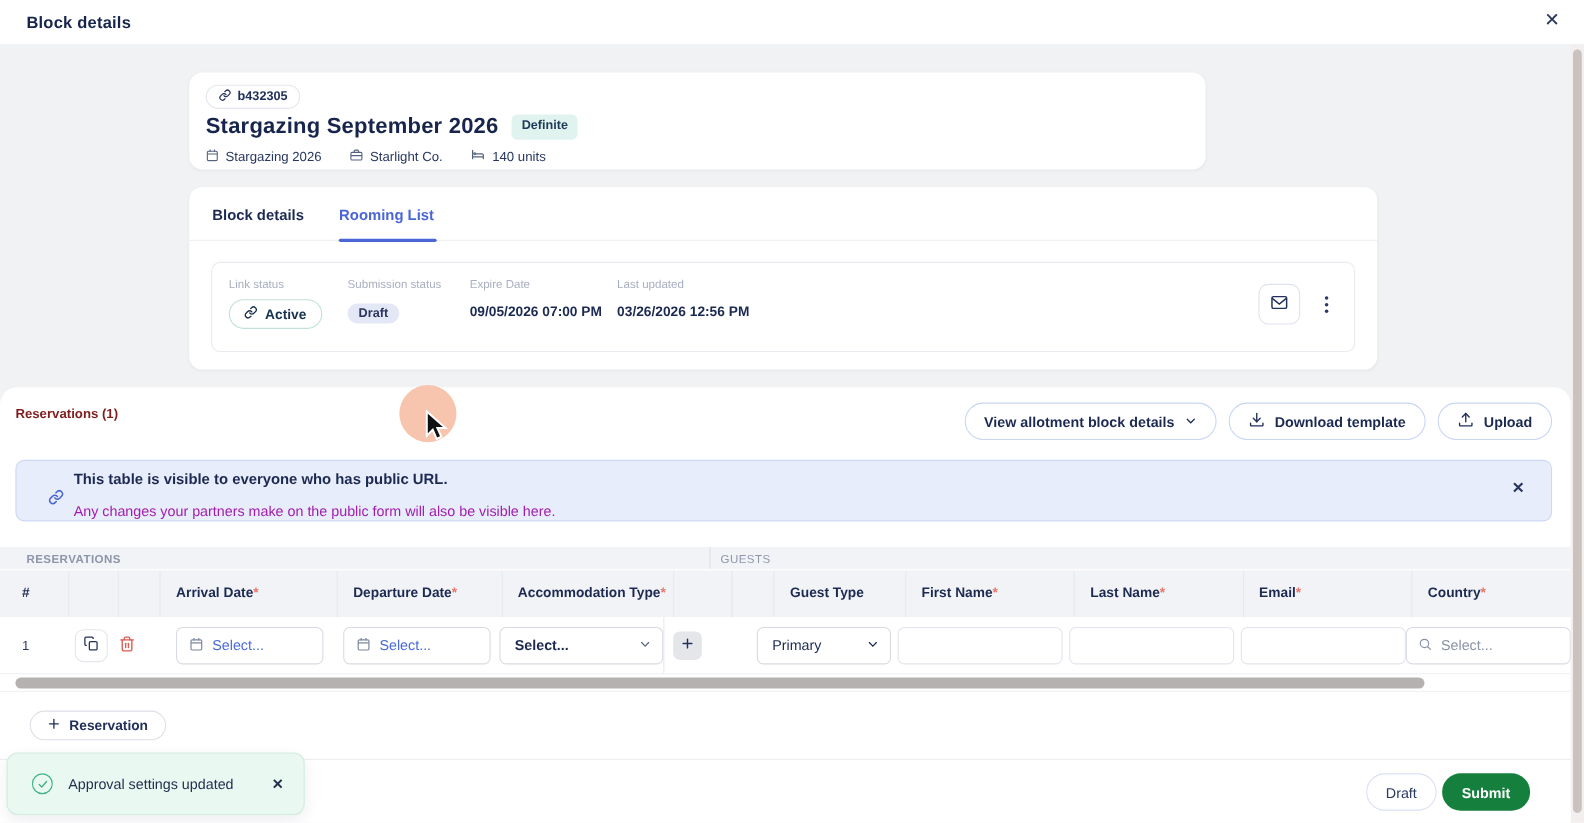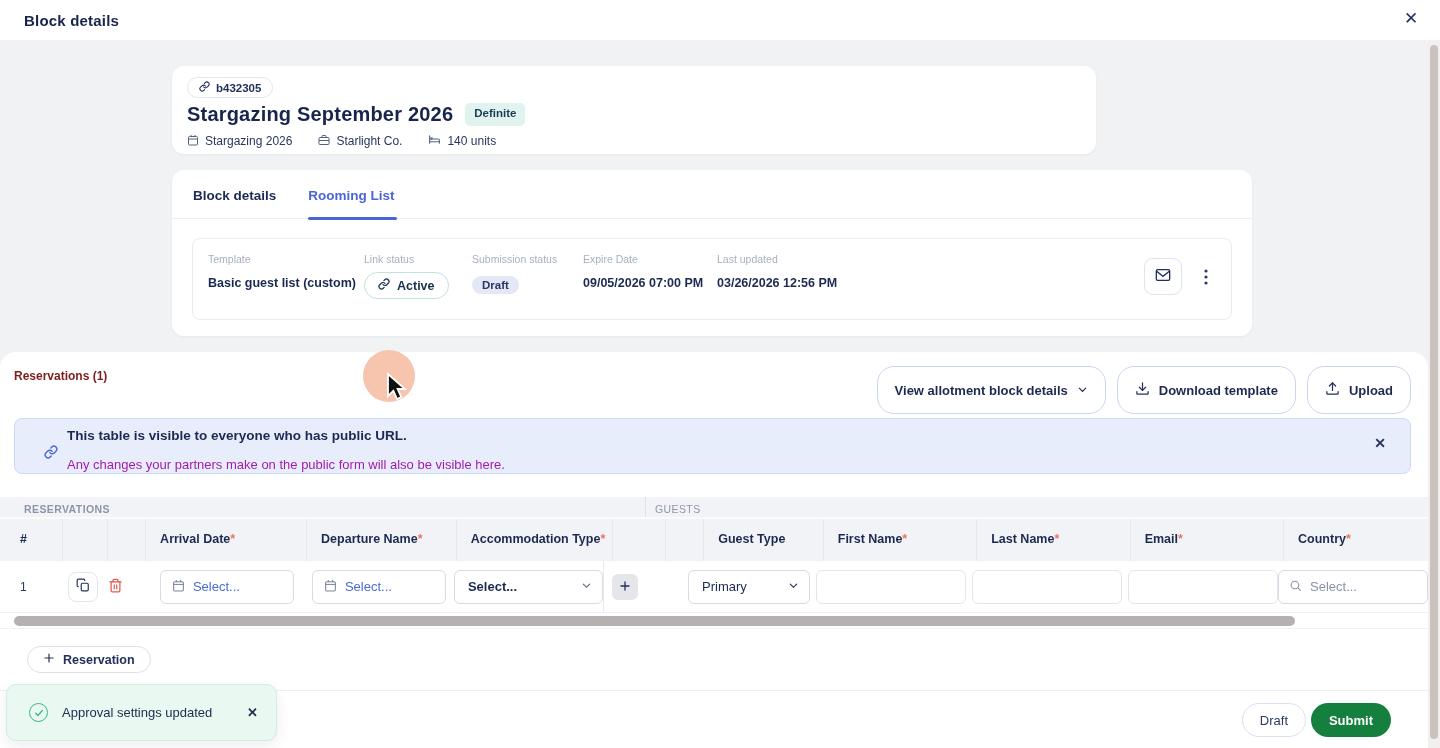--- a/index.html
+++ b/index.html
@@ -36,21 +36,21 @@
   .pill-active { display:inline-flex; align-items:center; gap:7px; border:1px solid #bfe2dc; border-radius:14px; padding:5px 13px; font-size:12.5px; font-weight:700; color:#17314e; background:#fff; margin-top:-4px; width:max-content; cursor:pointer; }
   .pill-draft { background:#e4e7f6; border-radius:10px; padding:3px 10px; font-size:11.5px; font-weight:600; color:#2a3560; width:max-content; }
   .tpl-actions { display:flex; align-items:center; gap:17px; margin-top:5px; }
   .btn-email { width:38px; height:37px; border:1px solid #dfe3ec; border-radius:9px; background:#fff; display:flex; align-items:center; justify-content:center; color:#22305b; cursor:pointer; }
   .btn-dots { border:none; background:none; color:#2a3a66; cursor:pointer; display:flex; align-items:center; }
 
   
   .panel { position:absolute; left:0; top:352px; width:1428px; bottom:0; background:#fff; border-radius:16px 16px 0 0; }
   .res-heading { position:absolute; left:14px; top:17px; font-size:12px; font-weight:700; color:#7f1d1d; }
   .toolbar { position:absolute; right:17px; top:14px; display:flex; gap:11px; }
-  .pill-btn { display:flex; align-items:center; gap:9px; height:48px; border:1px solid #c9d6f3; border-radius:17px; background:#fff; padding:0 17px; font-size:13px; font-weight:600; color:#1c2a52; cursor:pointer; }
+  .pill-btn { display:flex; align-items:center; gap:9px; height:34px; border:1px solid #c9d6f3; border-radius:17px; background:#fff; padding:0 17px; font-size:13px; font-weight:600; color:#1c2a52; cursor:pointer; }
   .pill-btn svg { color:#22305b; }
 
   .banner { position:absolute; left:14px; right:17px; top:66px; height:56px; background:#e8edfb; border:1px solid #cdd8f3; border-radius:8px; padding:9px 0 0 52px; }
   .banner-link-icon { position:absolute; left:29px; top:26px; color:#4a66d6; }
   .banner-title { font-size:13.5px; font-weight:700; color:#1c2a52; }
   .banner-sub { font-size:13px; color:#a21caf; margin-top:14px; }
   .banner-close { position:absolute; right:24px; top:16px; border:none; background:none; font-size:14px; font-weight:700; color:#27345c; cursor:pointer; }
 
   
   .res-table { position:absolute; left:0; top:145px; width:1428px; overflow:hidden; }
@@ -153,24 +153,20 @@
     </span>
   </div>
 </div>
 
 <div class="card card-tabs">
   <div class="tabs-row">
     <div class="tab">Block details</div>
     <div class="tab active">Rooming List</div>
   </div>
   <div class="template-card">
-    <div class="tpl-col w-template">
-      <span class="tpl-label">Template</span>
-      <span class="tpl-value">Basic guest list (custom)</span>
-    </div>
     <div class="tpl-col w-link">
       <span class="tpl-label">Link status</span>
       <span class="pill-active">
         <span><svg width="12" height="12" viewBox="0 0 24 24" fill="none" stroke="currentColor" stroke-width="2.4" stroke-linecap="round">
               <path d="M10 13a5 5 0 0 0 7.54.54l3-3a5 5 0 0 0-7.07-7.07l-1.72 1.71"></path>
               <path d="M14 11a5 5 0 0 0-7.54-.54l-3 3a5 5 0 0 0 7.07 7.07l1.71-1.71"></path>
             </svg></span>
         <span>Active</span>
       </span>
     </div>
@@ -252,21 +248,21 @@
   <div class="res-table">
     <div class="group-row">
       <div class="group-left">RESERVATIONS</div>
       <div class="group-right">GUESTS</div>
     </div>
     <div class="header-row">
       <div class="hcell first cw-66">#</div>
       <div class="hcell cw-46"></div>
       <div class="hcell cw-40a"></div>
       <div class="hcell cw-170"><span>Arrival Date</span><span class="req">*</span></div>
-      <div class="hcell cw-158"><span>Departure Name</span><span class="req">*</span></div>
+      <div class="hcell cw-158"><span>Departure Date</span><span class="req">*</span></div>
       <div class="hcell cw-165"><span>Accommodation Type</span><span class="req">*</span></div>
       <div class="hcell cw-55"></div>
       <div class="hcell cw-40b"></div>
       <div class="hcell cw-126"><span>Guest Type</span></div>
       <div class="hcell cw-162"><span>First Name</span><span class="req">*</span></div>
       <div class="hcell cw-162"><span>Last Name</span><span class="req">*</span></div>
       <div class="hcell cw-162"><span>Email</span><span class="req">*</span></div>
       <div class="hcell cw-152"><span>Country</span><span class="req">*</span></div>
     </div>
     <div class="data-row">

